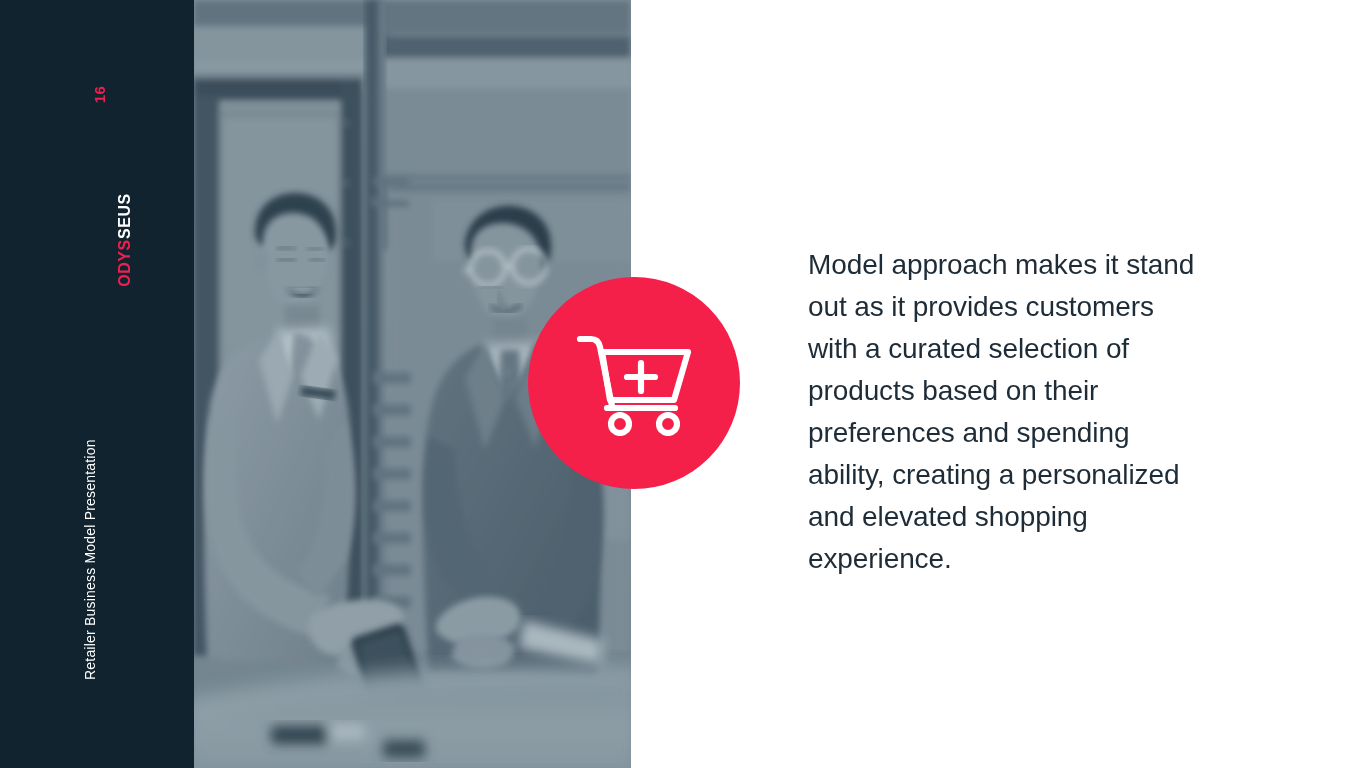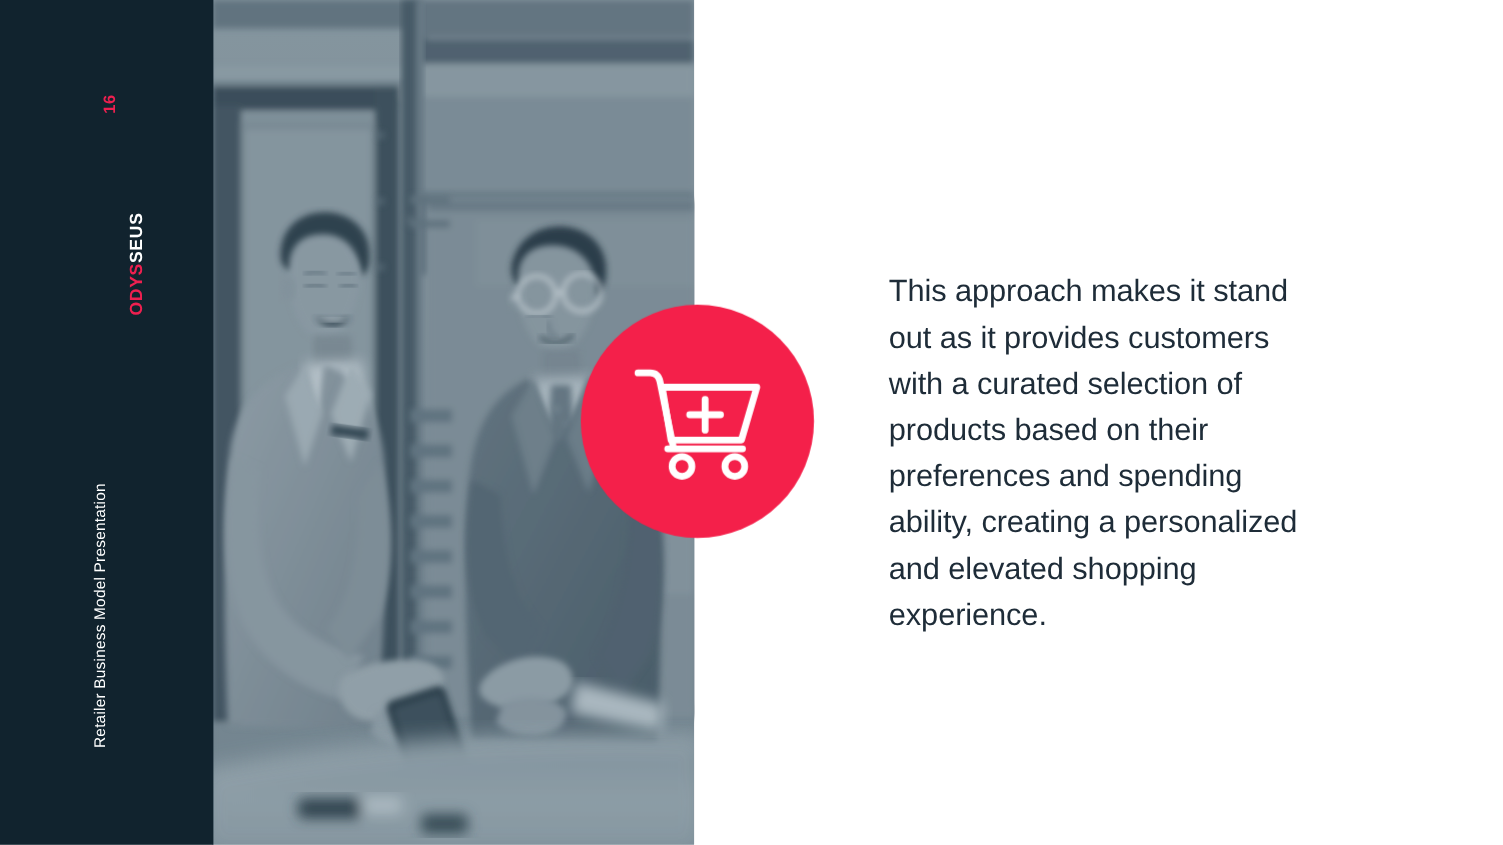--- a/index.html
+++ b/index.html
@@ -383,15 +383,15 @@
 
         <path d="M67,33 L67,61"></path>
         <path d="M53,47 L81,47"></path>
 
         <circle cx="46" cy="94" r="9"></circle>
         <circle cx="94" cy="94" r="9"></circle>
       </g>
     </svg>
   </div>
 
-  <p class="body-copy">This approach makes it stand out as it provides customers with a curated selection of products based on their preferences and spending ability, creating a personalized and elevated shopping experience.</p>
+  <p class="body-copy">Model approach makes it stand out as it provides customers with a curated selection of products based on their preferences and spending ability, creating a personalized and elevated shopping experience.</p>
 
 </div>
 
 </body></html>

